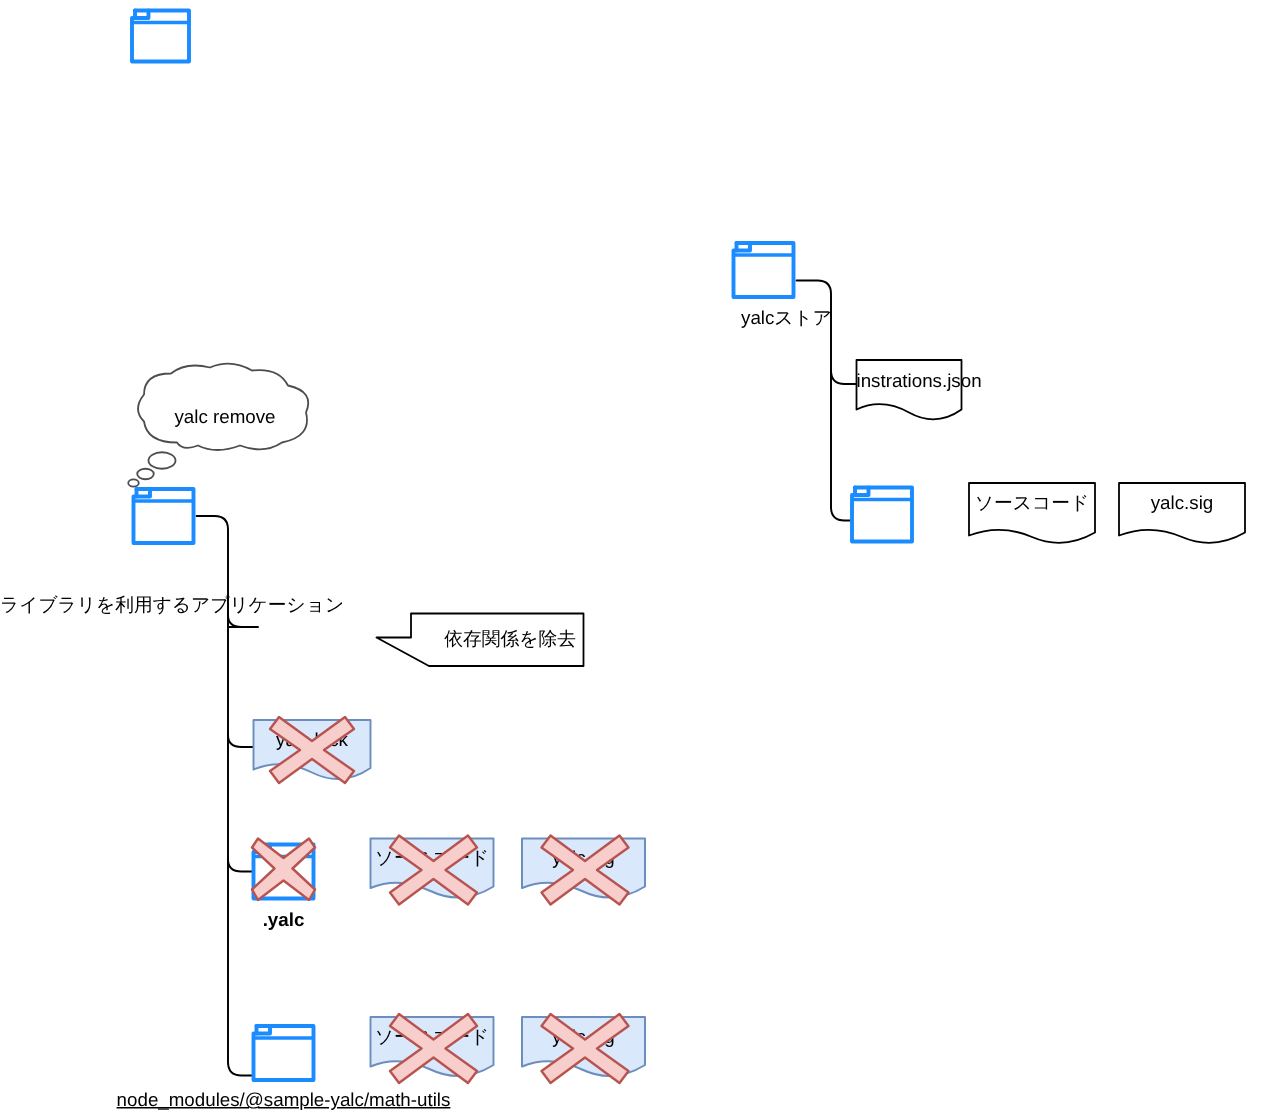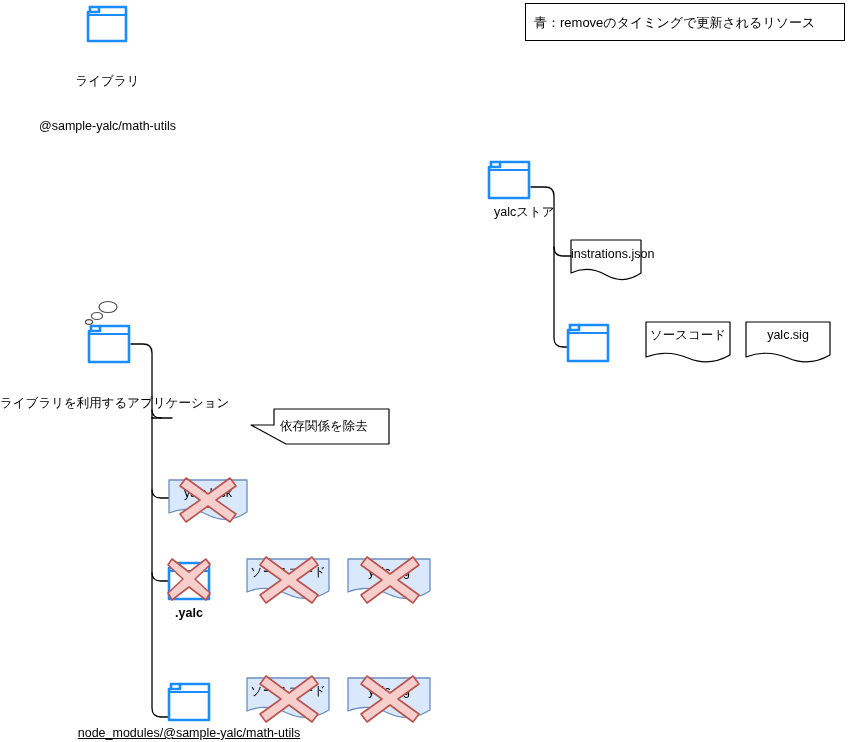--- a/index.html
+++ b/index.html
@@ -76,21 +76,21 @@
   }
 
   
   .callout { position: absolute; }
   .callout svg { display: block; }
   .callout .txt {
     position: absolute;
     left: 22px;
     top: 13px;
     width: 112px;
-    text-align: left;
+    text-align: right;
     font-size: 12.5px;
     white-space: nowrap;
   }
 
   
   .cloud { position: absolute; }
   .cloud svg { display: block; }
   .cloud .txt {
     position: absolute;
     left: 0; right: 0;
@@ -125,28 +125,21 @@
   </svg>
 
   <div class="folder" style="left:86px; top:3px;">
     <svg width="42" height="40" viewBox="0 0 42 40" xmlns="http://www.w3.org/2000/svg">
       <path d="M2 9 L2 38 L40 38 L40 4 L13 4 L13 9 Z" fill="#ffffff" stroke="#1a8cff" stroke-width="2.6" stroke-linejoin="round"></path>
       <path d="M2 12 L40 12" stroke="#1a8cff" stroke-width="2.2"></path>
       <path d="M4 4 L13 4" stroke="#1a8cff" stroke-width="2.6" stroke-linecap="round"></path>
       <path d="M4 4 L4 9" stroke="#1a8cff" stroke-width="2.6" stroke-linecap="round"></path>
     </svg>
   </div>
-  <div class="caption" style="left:0px; top:44px; width:215px;">
-    <div>ライブラリ</div>
-    <div>@sample-yalc/math-utils</div>
-  </div>
-
-  <div class="rectbox" style="left:525px; top:3px; width:320px; height:38px;">
-    <span class="txt">青：removeのタイミングで更新されるリソース</span>
-  </div>
+
 
   <div class="folder" style="left:487px; top:158px;">
     <svg width="44" height="42" viewBox="0 0 44 42" xmlns="http://www.w3.org/2000/svg">
       <path d="M2 9 L2 40 L42 40 L42 4 L13 4 L13 9 Z" fill="#ffffff" stroke="#1a8cff" stroke-width="2.6" stroke-linejoin="round"></path>
       <path d="M2 12 L42 12" stroke="#1a8cff" stroke-width="2.2"></path>
       <path d="M4 4 L13 4" stroke="#1a8cff" stroke-width="2.6" stroke-linecap="round"></path>
       <path d="M4 4 L4 9" stroke="#1a8cff" stroke-width="2.6" stroke-linecap="round"></path>
     </svg>
   </div>
   <div class="caption left" style="left:494px; top:205px; width:160px;">yalcストア</div>
@@ -174,20 +167,37 @@
     <div class="doc-label" style="width:86px; top:7px;">ソースコード</div>
   </div>
 
   <div class="doc" style="left:745px; top:321px; width:86px; height:42px;">
     <svg width="88" height="44" viewBox="0 0 88 44" xmlns="http://www.w3.org/2000/svg">
       <path d="M1 1 L85 1 L85 34 Q 64 46 43 37 Q 22 28 1 36 Z" fill="#ffffff" stroke="#000000" stroke-width="1.2" stroke-linejoin="round"></path>
     </svg>
     <div class="doc-label" style="width:86px; top:7px;">yalc.sig</div>
   </div>
 
+  <div class="cloud" style="left:88px; top:241px; width:124px; height:62px;">
+    <svg width="124" height="62" viewBox="0 0 124 62" xmlns="http://www.w3.org/2000/svg">
+      <path d="M 30 54
+               Q 10 54 8 40
+               Q 0 32 8 22
+               Q 8 8 26 8
+               Q 36 0 52 4
+               Q 66 -2 80 6
+               Q 98 4 104 16
+               Q 122 20 116 34
+               Q 120 50 100 54
+               Q 88 62 72 56
+               Q 56 62 44 56
+               Q 34 60 30 54 Z" fill="#ffffff" stroke="#4d4d4d" stroke-width="1.2" stroke-linejoin="round"></path>
+    </svg>
+    <div class="txt">yalc remove</div>
+  </div>
 
   <svg class="wires" style="left:0; top:0;" viewBox="0 0 849 742" xmlns="http://www.w3.org/2000/svg">
     <ellipse cx="108" cy="307" rx="9" ry="5.5" fill="#ffffff" stroke="#4d4d4d" stroke-width="1.2"></ellipse>
     <ellipse cx="97" cy="316" rx="5.5" ry="3.5" fill="#ffffff" stroke="#4d4d4d" stroke-width="1.2"></ellipse>
     <ellipse cx="89" cy="322" rx="3.5" ry="2.4" fill="#ffffff" stroke="#4d4d4d" stroke-width="1.2"></ellipse>
   </svg>
 
   <div class="folder" style="left:87px; top:322px;">
     <svg width="44" height="42" viewBox="0 0 44 42" xmlns="http://www.w3.org/2000/svg">
       <path d="M2 9 L2 40 L42 40 L42 4 L13 4 L13 9 Z" fill="#ffffff" stroke="#1a8cff" stroke-width="2.6" stroke-linejoin="round"></path>

